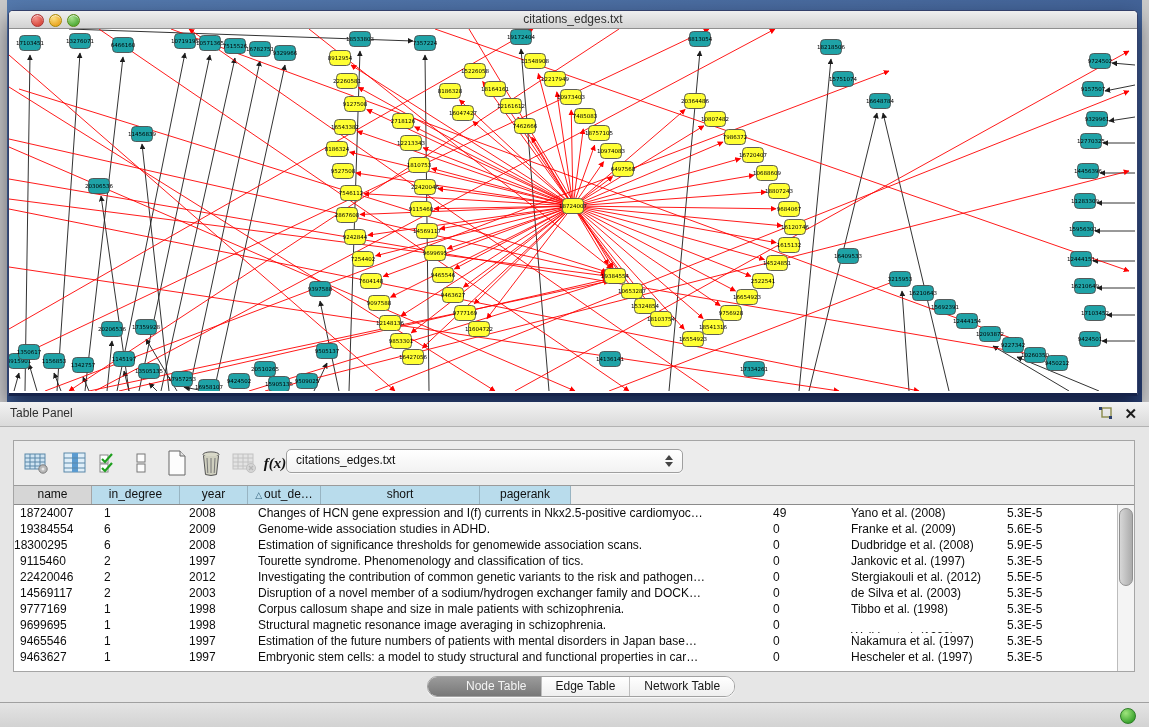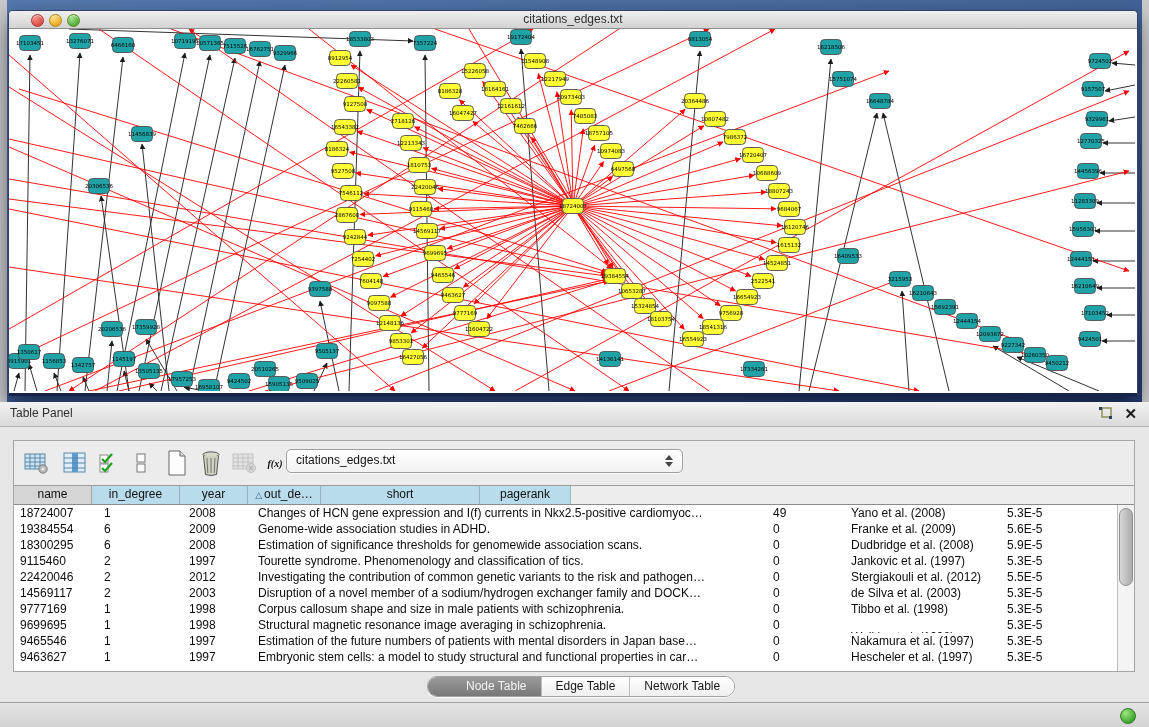--- a/index.html
+++ b/index.html
@@ -30,21 +30,21 @@
   .panel-header{position:absolute;left:0;top:0;width:100%;height:24px;
     background:linear-gradient(#f2f2f2,#dadada);border-bottom:1px solid #b2b2b2;}
   .panel-header .ph-title{position:absolute;left:10px;top:4px;font-size:12px;color:#2e2e2e;}
   .ph-float{position:absolute;right:36px;top:4px;width:15px;height:15px;}
   .ph-close{position:absolute;right:12px;top:2px;font-size:15px;font-weight:bold;color:#1c1c1c;line-height:19px;}
 
   .browser-box{position:absolute;left:13px;top:38px;width:1120px;height:230px;
     border:1px solid #a5a5a5;background:#ececec;}
   .toolbar{position:relative;height:44px;}
   .tb-btn{position:absolute;top:7px;width:30px;height:30px;display:flex;align-items:center;justify-content:center;}
-  .fx{font-family:"Liberation Serif",serif;font-style:italic;font-weight:bold;font-size:10px;color:#111;}
+  .fx{font-family:"Liberation Serif",serif;font-style:italic;font-weight:bold;font-size:15px;color:#111;}
   .combo{position:absolute;left:272px;top:8px;width:395px;height:22px;border:1px solid #9f9f9f;border-radius:5px;
     background:linear-gradient(#ffffff,#f2f2f2);box-shadow:0 1px 1px rgba(255,255,255,.8);}
   .combo .combo-text{position:absolute;left:9px;top:3px;font-size:12px;color:#111;}
   .combo .stepper{position:absolute;right:9px;top:4px;width:9px;height:14px;}
   .stepper i{position:absolute;left:1px;width:0;height:0;border-left:4px solid transparent;border-right:4px solid transparent;}
   .stepper .up{top:1px;border-bottom:5px solid #444;}
   .stepper .down{bottom:1px;border-top:5px solid #444;}
 
   .tbl{position:absolute;left:0;top:44px;right:0;bottom:0;background:#ec4899;border-top:1px solid #9b9b9b;}
   .tbl-header{display:flex;height:18px;border-bottom:1px solid #8b8b8b;background:#ededed;}
@@ -797,21 +797,21 @@
             <div class="tr">
               <div class="td" style="width: 78px; padding-left: 6px;">19384554</div>
               <div class="td" style="width: 88px; padding-left: 12px;">6</div>
               <div class="td" style="width: 68px; padding-left: 9px;">2009</div>
               <div class="td" style="width: 522px; padding-left: 10px;">Genome-wide association studies in ADHD.</div>
               <div class="td" style="width: 73px; padding-left: 3px;">0</div>
               <div class="td" style="width: 159px; padding-left: 8px;">Franke et al. (2009)</div>
               <div class="td" style="width: 91px; padding-left: 5px;">5.6E-5</div>
             </div>
             <div class="tr">
-              <div class="td" style="width: 78px; padding-left: 6px;">18300295</div>
+              <div class="td" style="width: 78px; ">18300295</div>
               <div class="td" style="width: 88px; padding-left: 12px;">6</div>
               <div class="td" style="width: 68px; padding-left: 9px;">2008</div>
               <div class="td" style="width: 522px; padding-left: 10px;">Estimation of significance thresholds for genomewide association scans.</div>
               <div class="td" style="width: 73px; padding-left: 3px;">0</div>
               <div class="td" style="width: 159px; padding-left: 8px;">Dudbridge et al. (2008)</div>
               <div class="td" style="width: 91px; padding-left: 5px;">5.9E-5</div>
             </div>
             <div class="tr">
               <div class="td" style="width: 78px; padding-left: 6px;">9115460</div>
               <div class="td" style="width: 88px; padding-left: 12px;">2</div>

